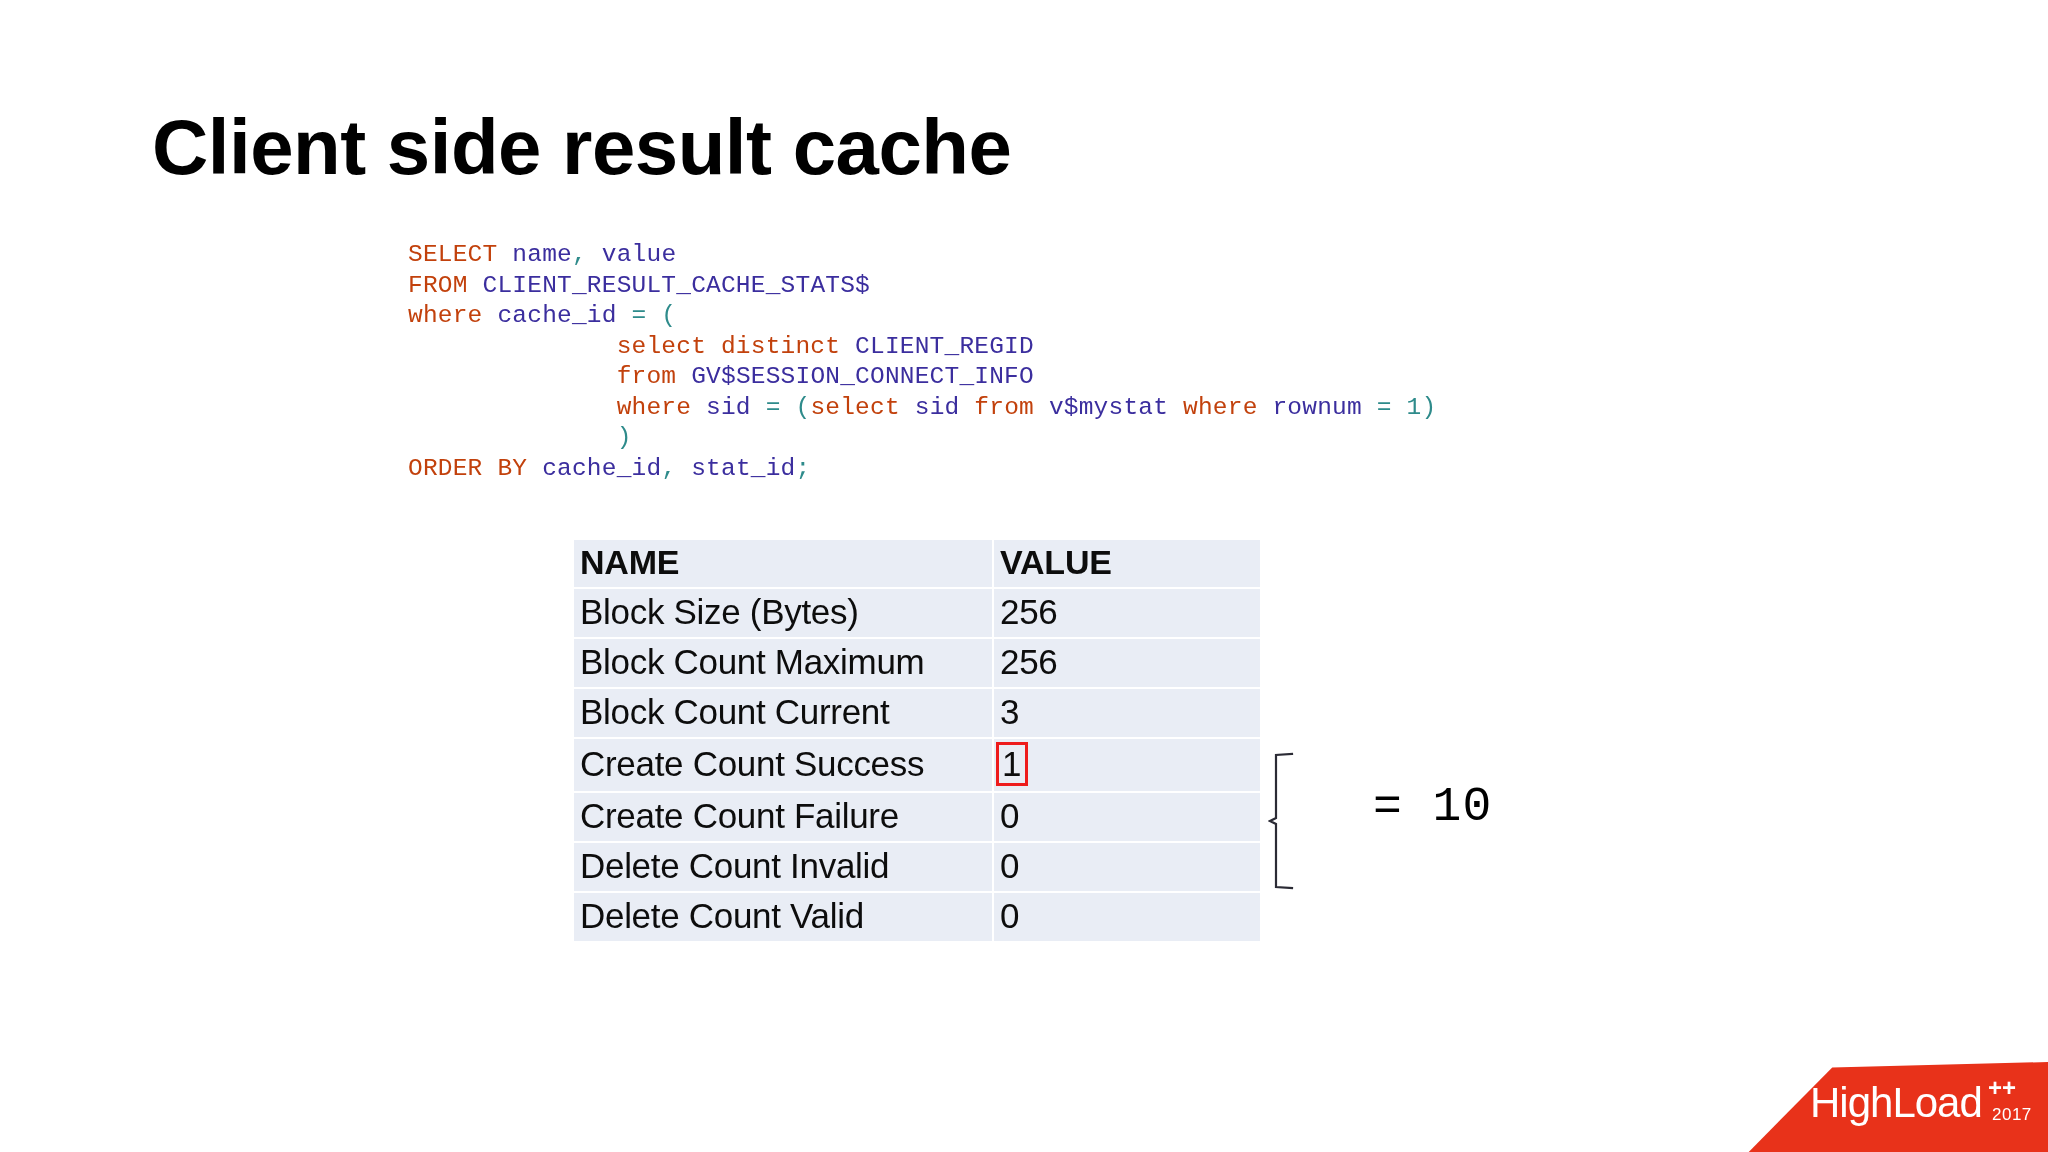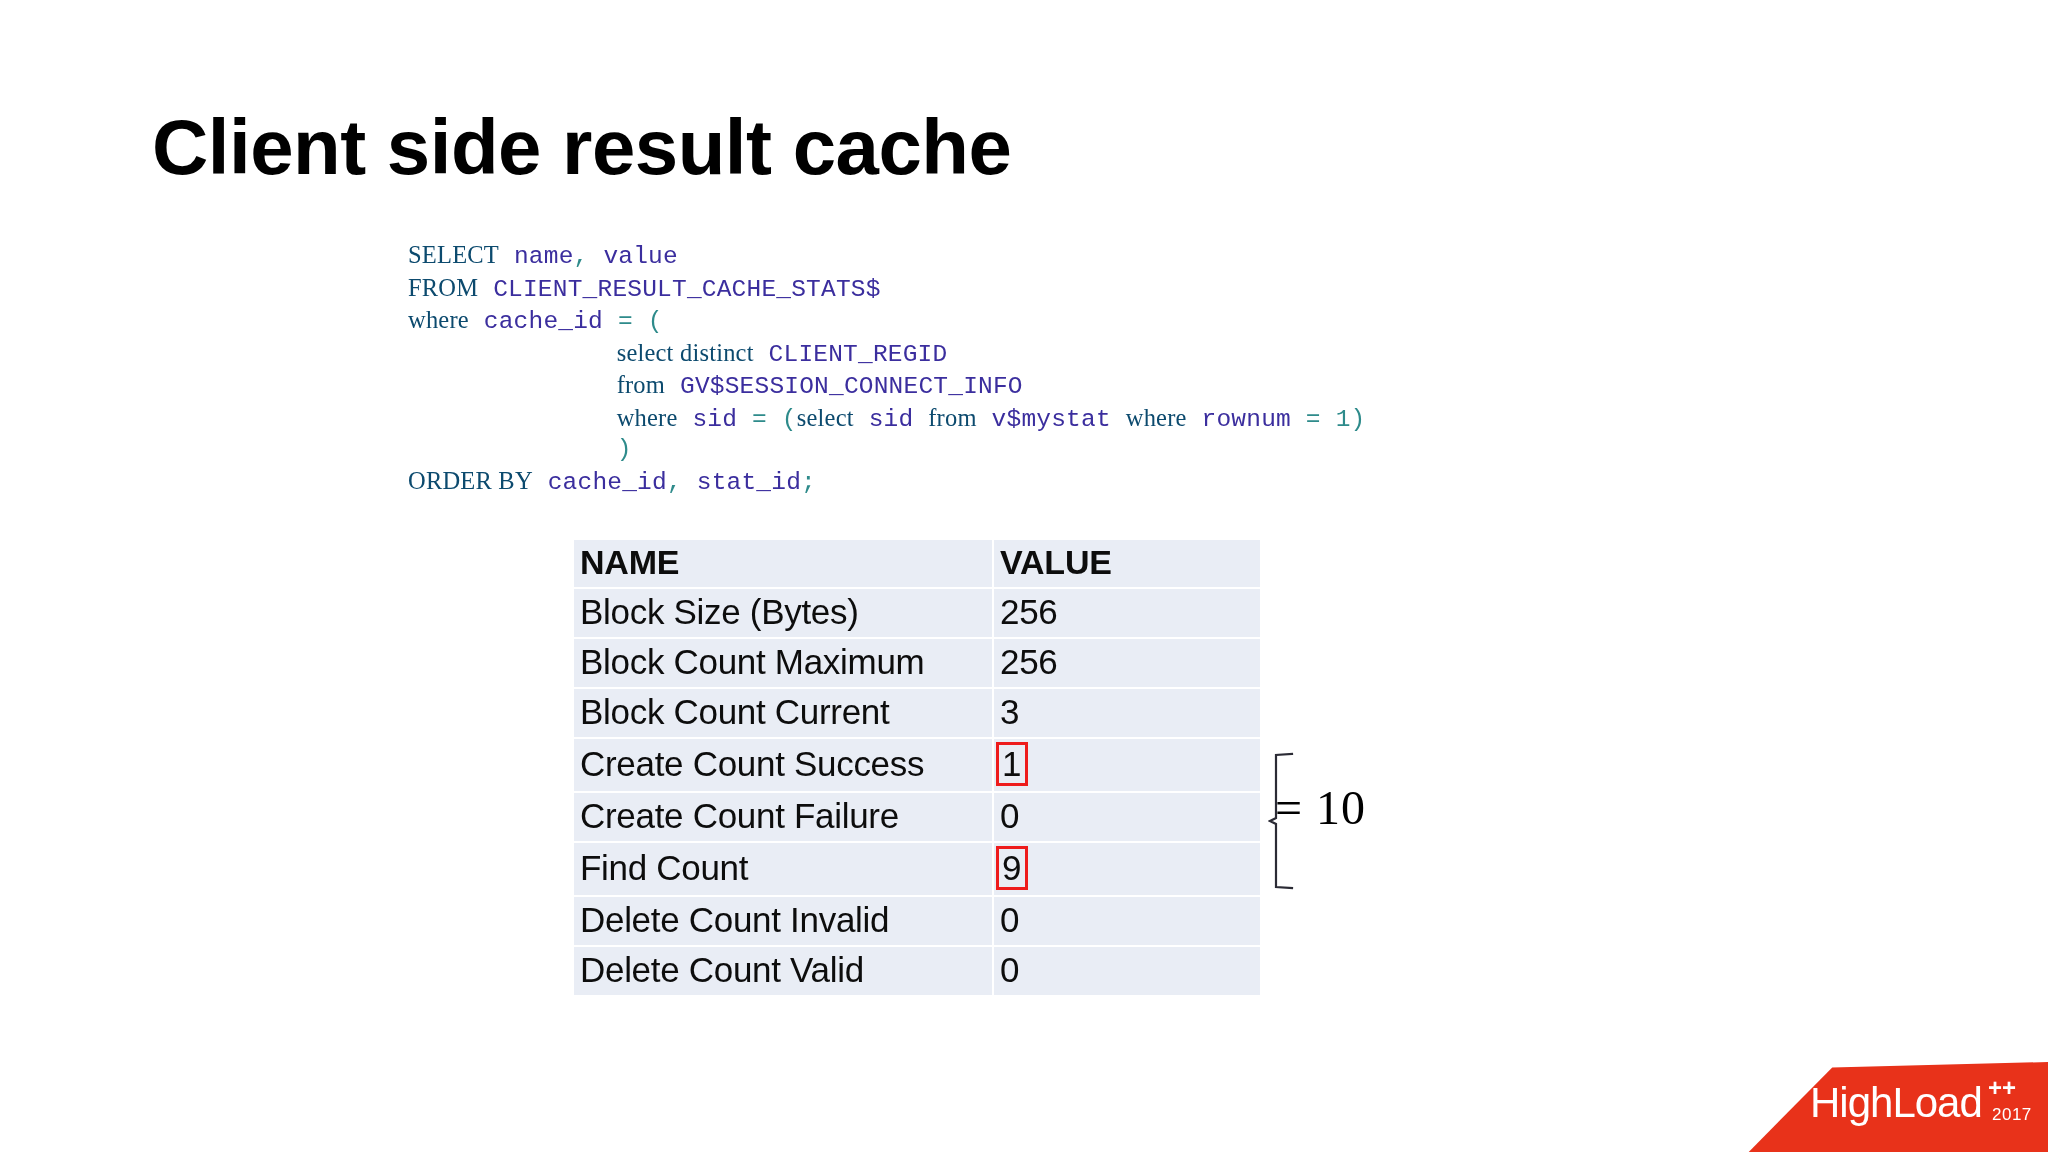--- a/index.html
+++ b/index.html
@@ -36,21 +36,21 @@
     position: absolute;
     left: 408px;
     top: 240px;
     font-family: "Liberation Mono", "DejaVu Sans Mono", monospace;
     font-size: 24.5px;
     line-height: 30.5px;
     white-space: pre;
     letter-spacing: 0.2px;
   }
   .sql-line { white-space: pre; }
-  .kw  { color: #0c4a6e; font-family: Liberation Serif, serif; }   
+  .kw  { color: #c2410c; }   
   .idn { color: #3b2e9e; }   
   .pun { color: #2e8b8b; }
 
   
   #result-table {
     position: absolute;
     left: 572px;
     top: 538px;
     width: 690px;
     border-collapse: separate;
@@ -92,23 +92,23 @@
   #brace-annotation {
     position: absolute;
     left: 1268px;
     top: 752px;
     width: 200px;
     height: 140px;
   }
   #brace-annotation svg { display: block; }
   #sum-label {
     position: absolute;
-    left: 1275px;
+    left: 1373px;
     top: 780px;
-    font-family: Liberation Serif, serif;
+    font-family: Liberation Mono, monospace;
     font-size: 48px;
     color: #000000;
     white-space: nowrap;
     letter-spacing: 1px;
   }
 
   
   #logo-banner {
     position: absolute;
     left: 1700px;
@@ -189,24 +189,20 @@
       </tr>
       <tr>
         <td>Create Count Success</td>
         <td class="value-cell"><span class="value-inner boxed">1</span></td>
       </tr>
       <tr>
         <td>Create Count Failure</td>
         <td class="value-cell"><span class="value-inner">0</span></td>
       </tr>
       <tr>
-        <td>Find Count</td>
-        <td class="value-cell"><span class="value-inner boxed">9</span></td>
-      </tr>
-      <tr>
         <td>Delete Count Invalid</td>
         <td class="value-cell"><span class="value-inner">0</span></td>
       </tr>
       <tr>
         <td>Delete Count Valid</td>
         <td class="value-cell"><span class="value-inner">0</span></td>
       </tr>
     </tbody>
 </table>
 

